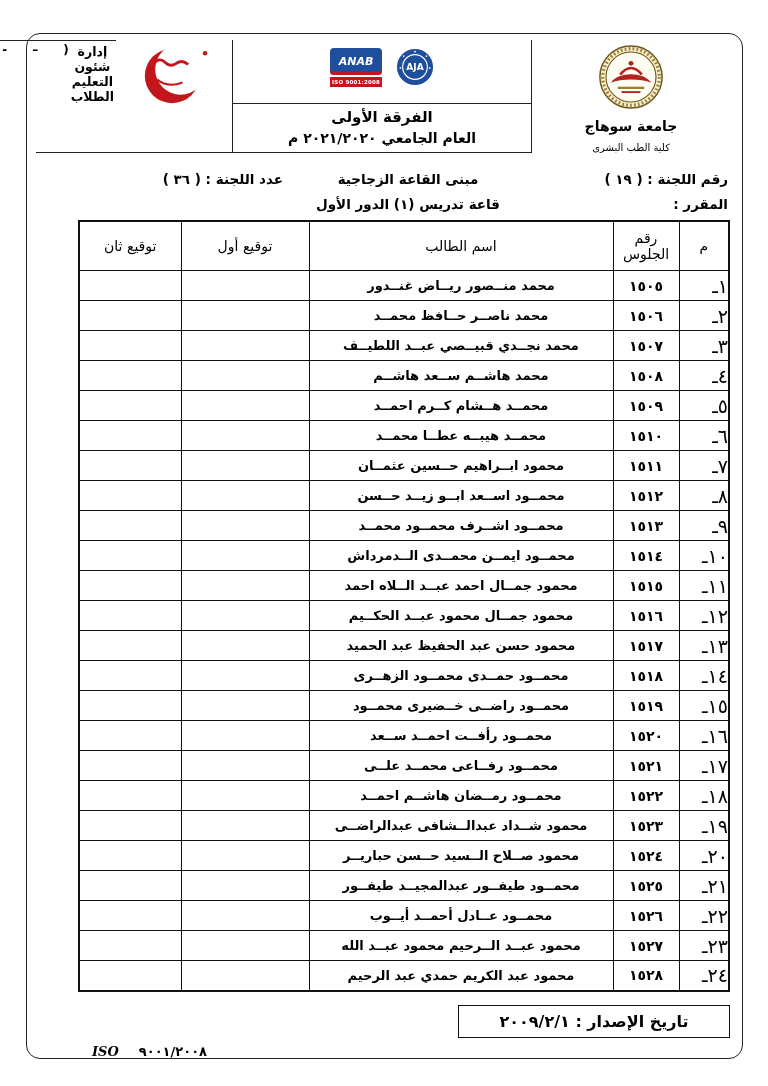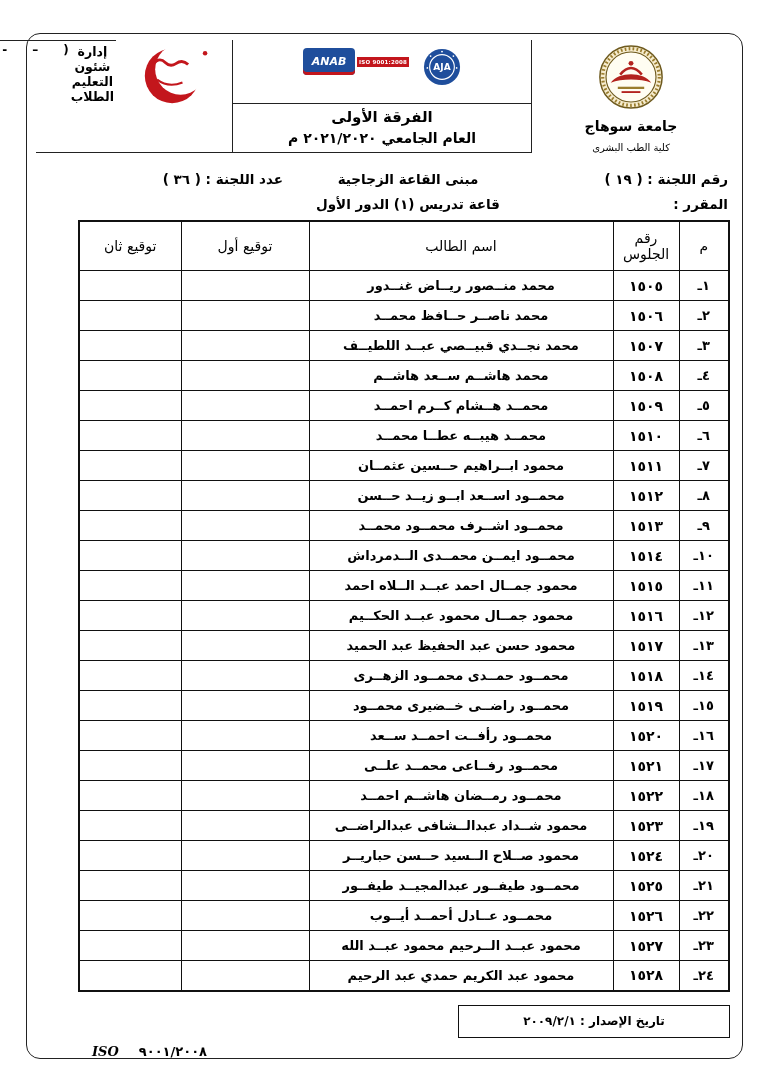--- a/index.html
+++ b/index.html
@@ -17,45 +17,45 @@
   .fac-name{font-size:10px;font-weight:normal}
   .h-center{flex:1;border-left:1.4px solid #222;border-right:1.4px solid #222;display:flex;flex-direction:column}
   .badges{display:flex;justify-content:center;align-items:flex-start;gap:14px;direction:ltr;padding:8px 0 6px;flex:1}
   .center-title{border-top:1.4px solid #222;text-align:center;font-weight:bold;font-size:15px;padding:4px 0 2px}
   .center-year{text-align:center;font-weight:bold;font-size:14px;padding:2px 0 6px;border-bottom:1.4px solid #222}
   .h-left{width:196px;display:flex;flex-direction:row;border-bottom:1.4px solid #222}
   .crescent-wrap{display:flex;justify-content:center;padding:2px 0}
   .dept-line{border-top:1.4px solid #222;text-align:center;font-weight:bold;font-size:12.5px;padding:3px 2px}
   .form-code{border-top:1.4px solid #222;text-align:center;font-weight:bold;font-size:12px;padding:2px 0;white-space:pre;direction:ltr}
 
-  .anab{display:flex;flex-direction:row;align-items:center;gap:2px}
+  .anab{display:flex;flex-direction:column;align-items:center;gap:2px}
   .anab-top{width:52px;height:27px;background:#1f4e9c;color:#fff;display:flex;align-items:center;justify-content:center;
             font-weight:bold;font-style:italic;font-size:11px;border-radius:4px;box-shadow:inset 0 -3px 0 #c3161c}
   .anab-sub{width:52px;height:10px;background:#c3161c;color:#fff;display:flex;align-items:center;justify-content:center;
             font-size:5.5px;font-weight:bold;letter-spacing:.2px}
 
   
   .info{display:grid;grid-template-columns:195px 1fr 245px;margin:18px 2px 8px;row-gap:9px;
         font-weight:bold;font-size:13.5px}
   .info .mid{text-align:center}
   .info .right,.info .left{text-align:right}
 
   
   table.roster{width:650px;margin:0 0 0 auto;border-collapse:collapse;table-layout:fixed;border:2px solid #111}
   .roster th,.roster td{border:1.2px solid #111}
   .roster thead th{height:36px;font-size:14px;font-weight:normal;text-align:center;vertical-align:middle;padding:8px}
   .roster tbody td{height:30px;vertical-align:middle}
-  .c-idx{text-align:center;font-weight:bold;font-size:13px}
+  .c-idx{text-align:right;font-weight:normal;font-size:19px}
   .c-seat{text-align:center;font-weight:bold;font-size:14px}
   .c-name{text-align:center;font-weight:bold;font-size:13px;white-space:nowrap;overflow:hidden}
 
   
   .footer-strip{display:flex;justify-content:space-between;width:650px;margin:13px 0 0 auto}
   .f-box{border:1.2px solid #111;height:33px;display:flex;align-items:center;justify-content:center;
-         font-weight:bold;font-size:12px;padding:0 6px}
+         font-weight:bold;font-size:16px;padding:0 6px}
   .f-right{width:345px}
   .f-left{width:272px}
   .iso-line{direction:ltr;text-align:left;margin:6px 0 0 56px;font-size:13px;font-weight:bold}
   .iso-word{font-family:"DejaVu Serif",serif;font-style:italic;margin-right:20px}
 </style>
 </head>
 <body>
 
 <div class="page">
   <div class="page-frame"></div>

